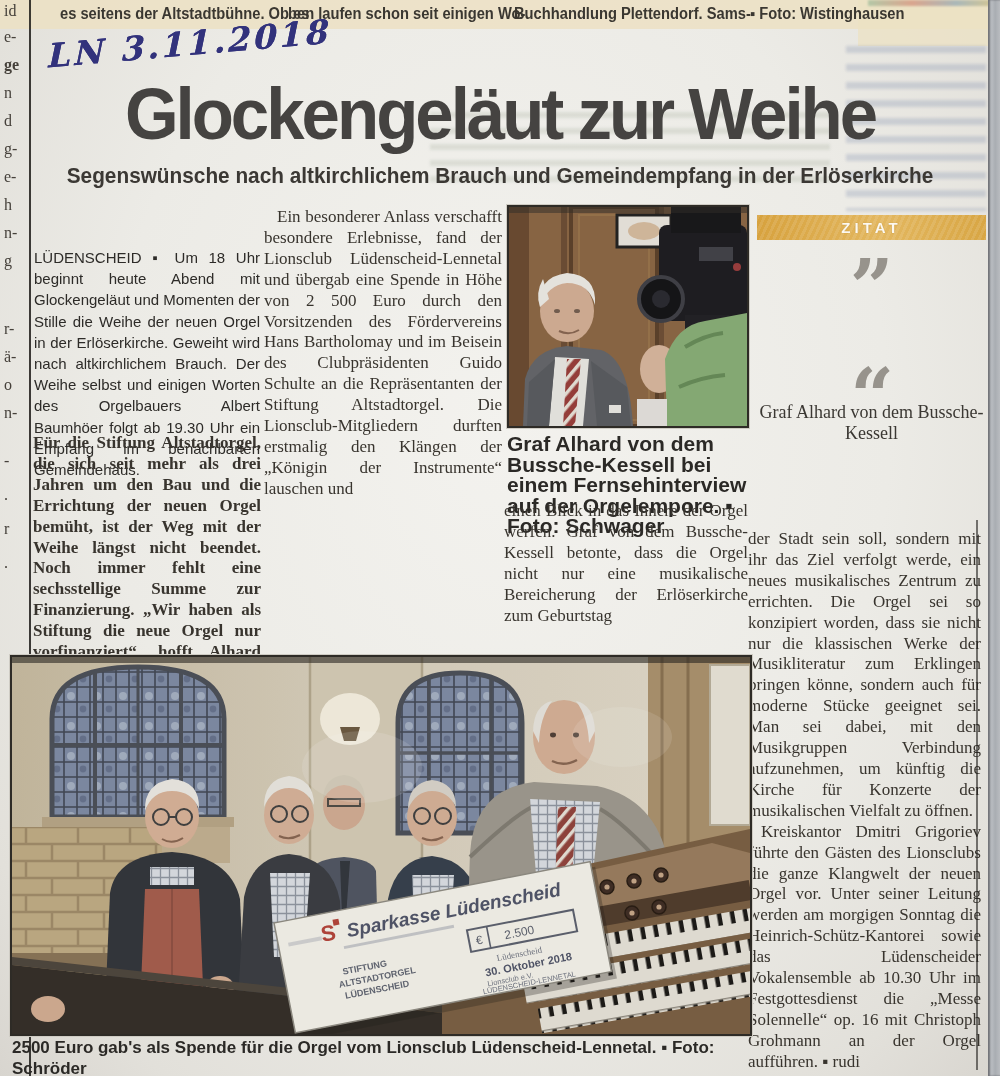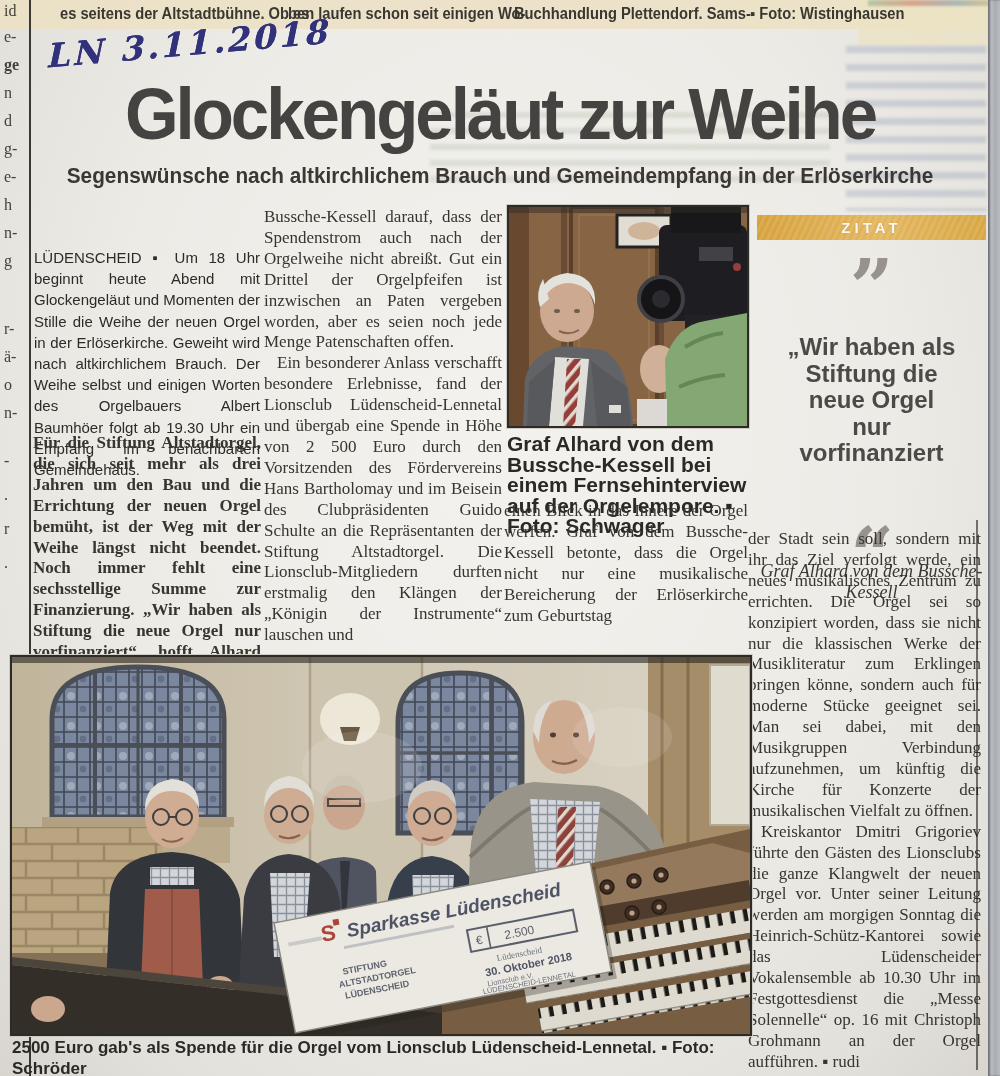--- a/index.html
+++ b/index.html
@@ -85,21 +85,20 @@
 
   <div class="abs handwriting" style="left:48px;top:24px;">LN 3.11.2018</div>
 
   <div class="abs headline" style="left:30px;top:72px;width:940px;">Glockengeläut zur Weihe</div>
   <div class="abs subhead" style="left:0;top:164px;width:1000px;">Segenswünsche nach altkirchlichem Brauch und Gemeindempfang in der Erlöserkirche</div>
 
   <div class="abs lead" style="left:34px;top:207px;width:226px;">LÜDENSCHEID ▪ Um 18 Uhr beginnt heute Abend mit Glockengeläut und Momenten der Stille die Weihe der neuen Orgel in der Erlöserkirche. Geweiht wird nach altkirchlichem Brauch. Der Weihe selbst und einigen Worten des Orgelbauers Albert Baumhöer folgt ab 19.30 Uhr ein Empfang im benachbarten Gemeindehaus.</div>
   <div class="abs serif" style="left:33px;top:433px;width:228px;font-weight:bold;">Für die Stiftung Altstadtorgel, die sich seit mehr als drei Jahren um den Bau und die Errichtung der neuen Orgel bemüht, ist der Weg mit der Weihe längst nicht beendet. Noch immer fehlt eine sechsstellige Summe zur Finanzierung. „Wir haben als Stiftung die neue Orgel nur vorfinanziert“, hofft Alhard von dem</div>
 
   <div class="abs serif" style="left:264px;top:207px;width:238px;">
-    <p>Bussche-Kessell darauf, dass der Spendenstrom auch nach der Orgelweihe nicht abreißt. Gut ein Drittel der Orgelpfeifen ist inzwischen an Paten vergeben worden, aber es seien noch jede Menge Patenschaften offen.</p>
     <p class="indent">Ein besonderer Anlass verschafft besondere Erlebnisse, fand der Lionsclub Lüdenscheid-Lennetal und übergab eine Spende in Höhe von 2 500 Euro durch den Vorsitzenden des Fördervereins Hans Bartholomay und im Beisein des Clubpräsidenten Guido Schulte an die Repräsentanten der Stiftung Altstadtorgel. Die Lionsclub-Mitgliedern durften erstmalig den Klängen der „Königin der Instrumente“ lauschen und</p>
   </div>
 
   <div class="abs photo-frame" style="left:507px;top:205px;width:238px;height:219px;">
     <svg width="238" height="219" viewBox="0 0 238 219">
       <defs>
         <pattern id="tie1" width="9" height="9" patternUnits="userSpaceOnUse" patternTransform="rotate(40)">
           <rect width="9" height="9" fill="#a6342f"></rect>
             <rect width="3.5" height="9" fill="#e7e0d3"></rect>
         </pattern>
@@ -151,23 +150,22 @@
   </div>
   <div class="abs caption" style="left:507px;top:434px;width:242px;">Graf Alhard von dem Bussche-Kessell bei einem Fernsehinterview auf der Orgelempore. ▪ Foto: Schwager</div>
 
   <div class="abs serif" style="left:504px;top:501px;width:244px;">einen Blick in das Innere der Orgel werfen. Graf von dem Bussche-Kessell betonte, dass die Orgel nicht nur eine musikalische Bereicherung der Erlöserkirche zum Geburtstag</div>
 
   <div class="abs" style="left:757px;top:215px;width:229px;">
     <div class="zitat-banner" style="position:relative;">
       <span class="zitat-label">ZITAT</span>
     </div>
     <div class="quote-mark" style="margin-top:28px;">”</div>
-    <div class="quote-text" style="margin:26px auto 0;width:168px;">„Wir haben als Stiftung die neue Orgel nur vorfinanziert</div>
     <div class="quote-mark" style="margin-top:30px;transform:rotate(180deg);">”</div>
-    <div class="attribution" style="margin:24px auto 0;width:229px;font-style:italic;">Graf Alhard von dem Bussche-Kessell</div>
+    <div class="attribution" style="margin:24px auto 0;width:229px;">Graf Alhard von dem Bussche-Kessell</div>
   </div>
 
   <div class="abs serif" style="left:748px;top:529px;width:233px;">
     <p>der Stadt sein soll, sondern mit ihr das Ziel verfolgt werde, ein neues musikalisches Zentrum zu errichten. Die Orgel sei so konzipiert worden, dass sie nicht nur die klassischen Werke der Musikliteratur zum Erklingen bringen könne, sondern auch für moderne Stücke geeignet sei. Man sei dabei, mit den Musikgruppen Verbindung aufzunehmen, um künftig die Kirche für Konzerte der musikalischen Vielfalt zu öffnen.</p>
     <p class="indent">Kreiskantor Dmitri Grigoriev führte den Gästen des Lionsclubs die ganze Klangwelt der neuen Orgel vor. Unter seiner Leitung werden am morgigen Sonntag die Heinrich-Schütz-Kantorei sowie das Lüdenscheider Vokalensemble ab 10.30 Uhr im Festgottesdienst die „Messe Solennelle“ op. 16 mit Christoph Grohmann an der Orgel aufführen. ▪ rudi</p>
   </div>
 
   <div class="abs photo-frame" style="left:10px;top:655px;width:738px;height:377px;border-width:2px;">
     <svg width="738" height="377" viewBox="0 0 738 377">
       <defs>

